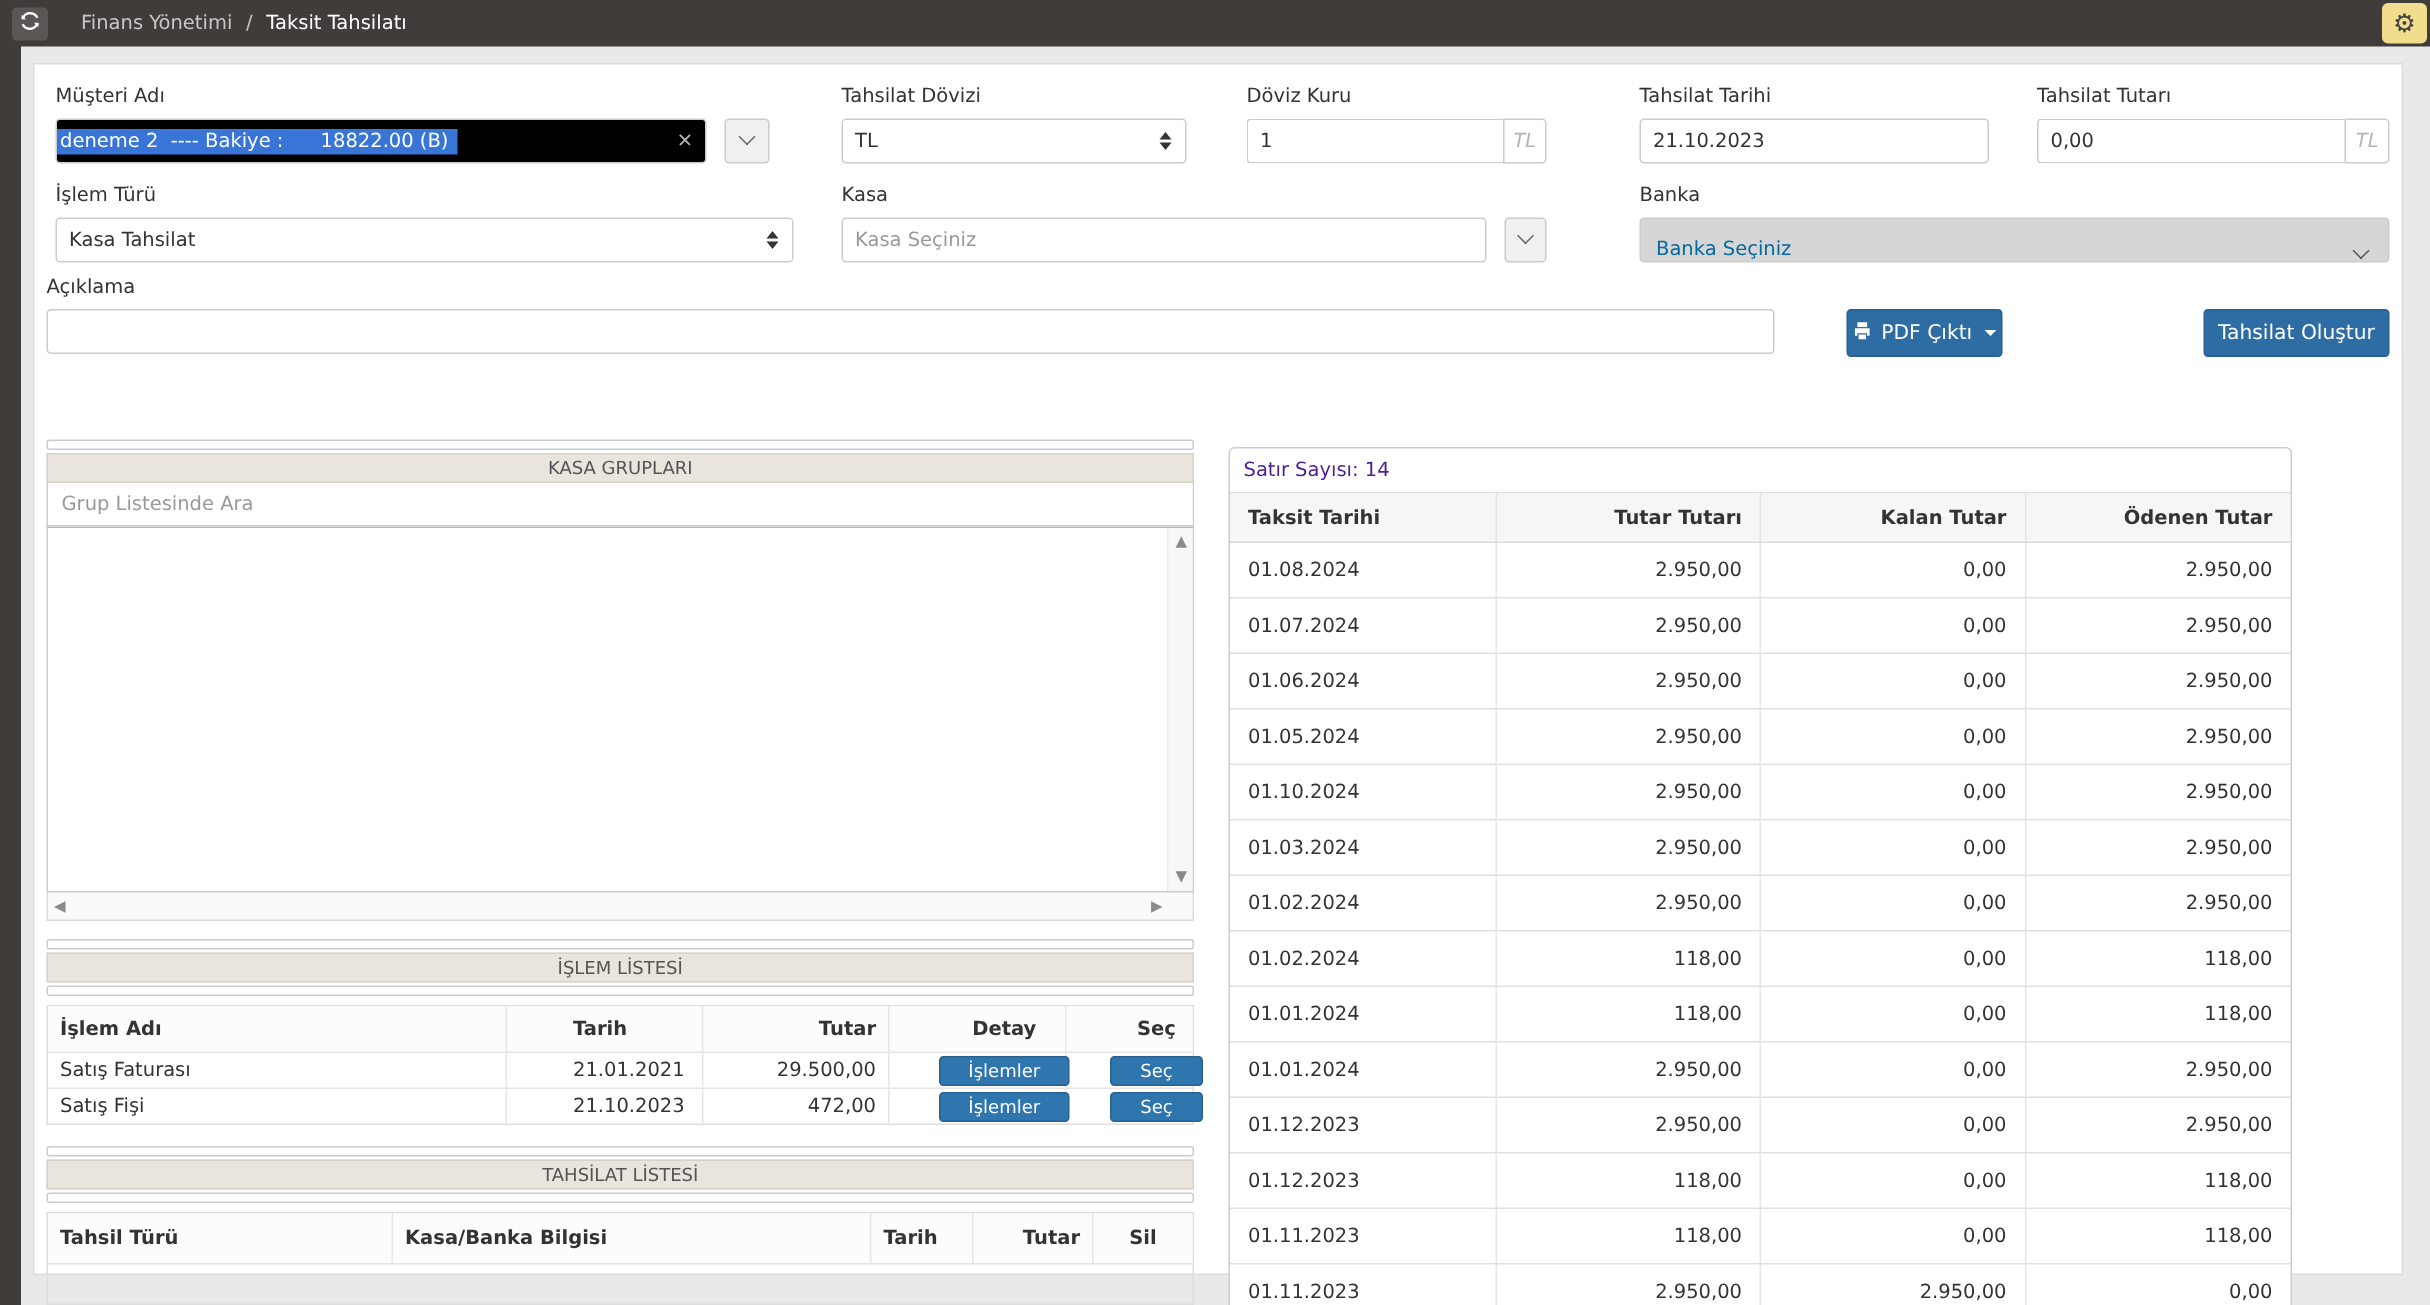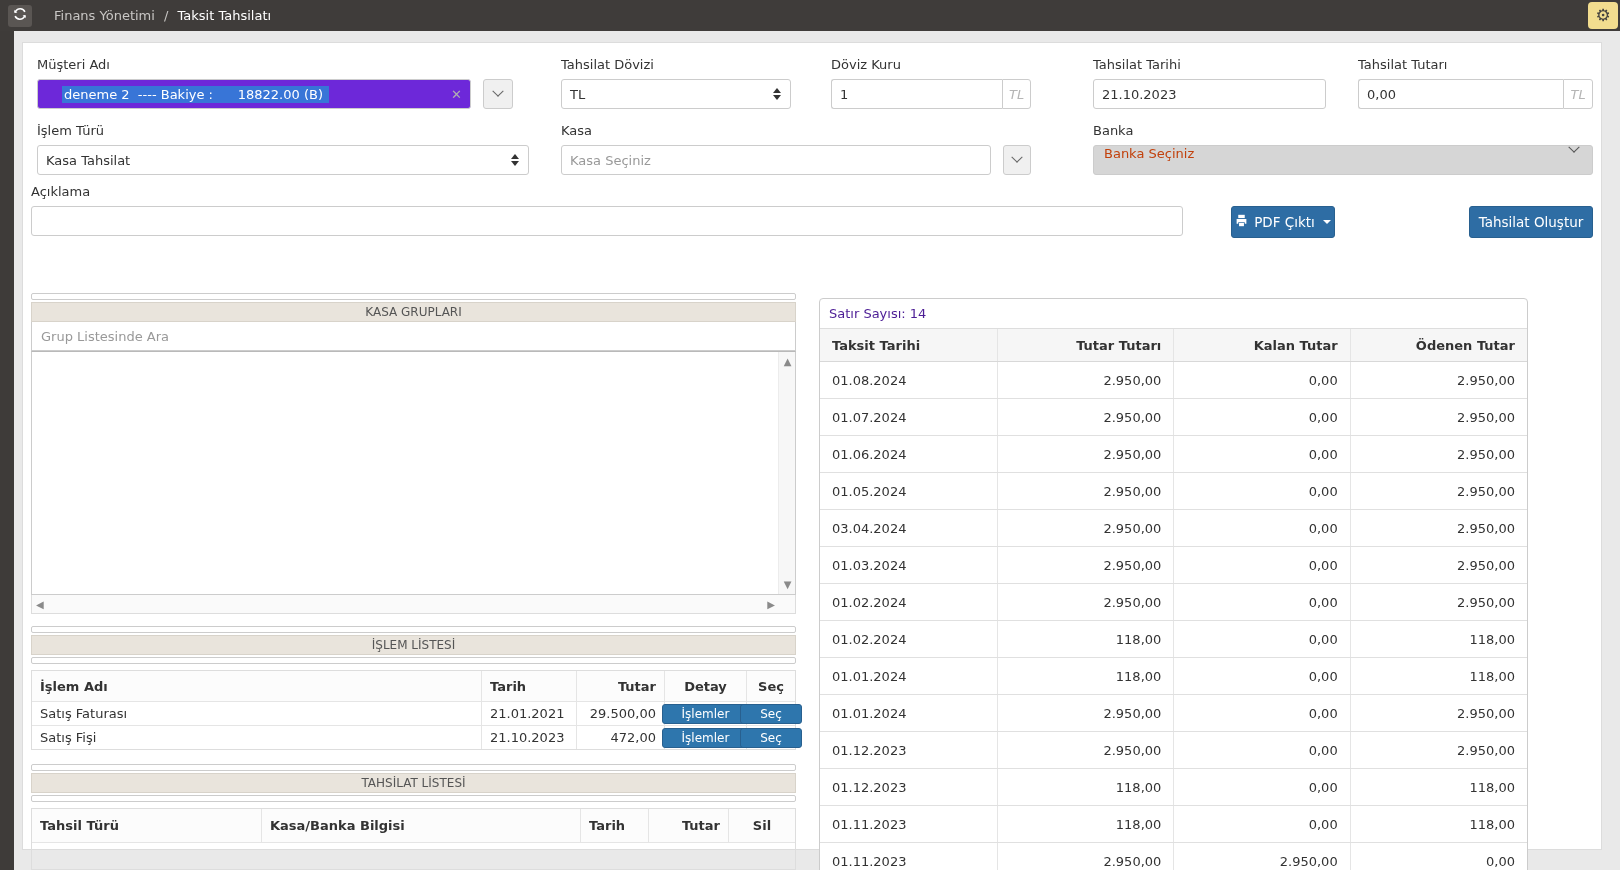--- a/index.html
+++ b/index.html
@@ -19,34 +19,34 @@
   
   .card { position:absolute; left:22px; top:42px; width:1580px; height:808px; background:#ffffff; border:1px solid #dcdcdc; }
 
   
   .form-area { position:relative; height:250px; }
   .fgroup { position:absolute; }
   .flabel { display:block; font-size:13px; color:#333; margin-bottom:7px; }
   .ctrl-row { display:flex; align-items:stretch; height:30px; }
   .tinput { height:30px; border:1px solid #ccc; border-radius:3px; background:#fff; font-family:inherit; font-size:13px; color:#333; padding:0 8px; width:100%; }
   .tinput::placeholder { color:#999; }
-  .combo-display { flex:1; height:30px; border:1px solid #ccc; border-radius:3px; background:#6d28d9; display:flex; align-items:center; padding:0 24px; position:relative; overflow:hidden; }
+  .combo-display { flex:1; height:30px; border:1px solid #ccc; border-radius:3px; background:#000000; display:flex; align-items:center; padding:0 0; position:relative; overflow:hidden; }
   .sel-text { background:#3875d7; color:#fff; white-space:pre; font-size:13px; padding:1px 2px; }
   .clear-x { position:absolute; right:8px; color:#b0b0b0; font-weight:bold; font-size:13px; cursor:pointer; }
   .addon-btn { width:30px; height:30px; margin-left:12px; border:1px solid #ccc; border-radius:3px; background:#f0f0f0; display:flex; align-items:center; justify-content:center; cursor:pointer; }
   .chev { width:8px; height:8px; border-right:1.5px solid #666; border-bottom:1.5px solid #666; transform:rotate(45deg) translate(-2px,-2px); }
   .selectbox { height:30px; border:1px solid #ccc; border-radius:3px; background:#fff; display:flex; align-items:center; padding:0 26px 0 8px; position:relative; width:100%; cursor:pointer; }
   .updown { position:absolute; right:9px; top:50%; transform:translateY(-50%); display:flex; flex-direction:column; gap:2px; }
   .updown i { display:block; width:0; height:0; border-left:4px solid transparent; border-right:4px solid transparent; }
   .updown .up { border-bottom:5px solid #333; }
   .updown .dn { border-top:5px solid #333; }
   .suffix-wrap { display:flex; width:100%; height:30px; }
   .suffix-wrap .tinput { border-radius:3px 0 0 3px; border-right:none; }
   .suffix { width:34px; border:1px solid #ccc; border-radius:0 3px 3px 0; background:#fff; color:#b5b5b5; font-style:italic; display:flex; align-items:center; justify-content:center; font-size:13px; }
-  .disabled-select { height:30px; border:1px solid #ccc; border-radius:3px; background:#d6d6d6; color:#c2410c; display:flex; align-items:flex-start; padding:0 26px 0 10px; position:relative; width:100%; }
+  .disabled-select { height:30px; border:1px solid #ccc; border-radius:3px; background:#d6d6d6; color:#0369a1; display:flex; align-items:flex-end; padding:0 26px 0 10px; position:relative; width:100%; }
   .disabled-select .chev { border-color:#555; position:absolute; right:14px; }
   .btn-blue { background:#2e6da4; border:1px solid #28608f; color:#fff; border-radius:3px; font-family:inherit; font-size:13.5px; cursor:pointer; display:inline-flex; align-items:center; justify-content:center; gap:6px; }
   .caret { width:0; height:0; border-left:4px solid transparent; border-right:4px solid transparent; border-top:4px solid #fff; margin-left:2px; }
 
   
   .panels { position:relative; }
   .left-col { position:absolute; left:8px; top:0; width:765px; }
   .right-col { position:absolute; left:796px; top:5px; width:709px; border:1px solid #ccc; border-radius:4px; background:#fff; overflow:hidden; }
 
   .thin-bar { height:7px; background:#fff; border:1px solid #ccc; border-radius:2px; }
@@ -58,21 +58,21 @@
   .vtrack { position:absolute; right:0; top:0; bottom:0; width:17px; background:#f7f7f7; border-left:1px solid #ececec; }
   .vtrack .arr { position:absolute; left:0; width:17px; text-align:center; color:#8a8a8a; font-size:10px; cursor:pointer; }
   .vtrack .arr.up { top:4px; } .vtrack .arr.dn { bottom:4px; }
   .hbar { height:19px; background:#fafafa; border:1px solid #ddd; border-top:none; display:flex; align-items:center; justify-content:space-between; padding:0 4px; }
   .hbar .arr { color:#8a8a8a; font-size:10px; cursor:pointer; }
   .hbar .arr.right { margin-right:16px; }
 
   
   .ltable { border:1px solid #ddd; margin-top:6px; font-size:13px; }
   .lrow { display:grid; align-items:center; }
-  .islem-grid { grid-template-columns:1fr 95px 88px 82px 48px; }
+  .islem-grid { grid-template-columns:1fr 95px 88px 82px 48px;gap:36px; }
   .tahsilat-grid { grid-template-columns:230px 1fr 68px 80px 66px; }
   .lhead { background:#fcfcfc; font-weight:bold; }
   .islem-grid > div { padding:0 8px; height:100%; display:flex; align-items:center; border-right:1px solid #e5e5e5; }
   .islem-grid > div:last-child { border-right:none; }
   .lhead.islem-grid > div { height:30px; }
   .lbody-row.islem-grid > div { height:23px; }
   .lhead.tahsilat-grid > div { height:33px; padding:0 8px; display:flex; align-items:center; border-right:1px solid #e5e5e5; }
   .lhead.tahsilat-grid > div:last-child { border-right:none; }
   .lrow { border-bottom:1px solid #e5e5e5; }
   .lrow:last-child { border-bottom:none; }
@@ -325,21 +325,21 @@
             <div class="tcell num">0,00</div>
             <div class="tcell num">2.950,00</div>
           </div>
           <div class="trow">
             <div class="tcell">01.05.2024</div>
             <div class="tcell num">2.950,00</div>
             <div class="tcell num">0,00</div>
             <div class="tcell num">2.950,00</div>
           </div>
           <div class="trow">
-            <div class="tcell">03.04.2024</div>
+            <div class="tcell">01.10.2024</div>
             <div class="tcell num">2.950,00</div>
             <div class="tcell num">0,00</div>
             <div class="tcell num">2.950,00</div>
           </div>
           <div class="trow">
             <div class="tcell">01.03.2024</div>
             <div class="tcell num">2.950,00</div>
             <div class="tcell num">0,00</div>
             <div class="tcell num">2.950,00</div>
           </div>

